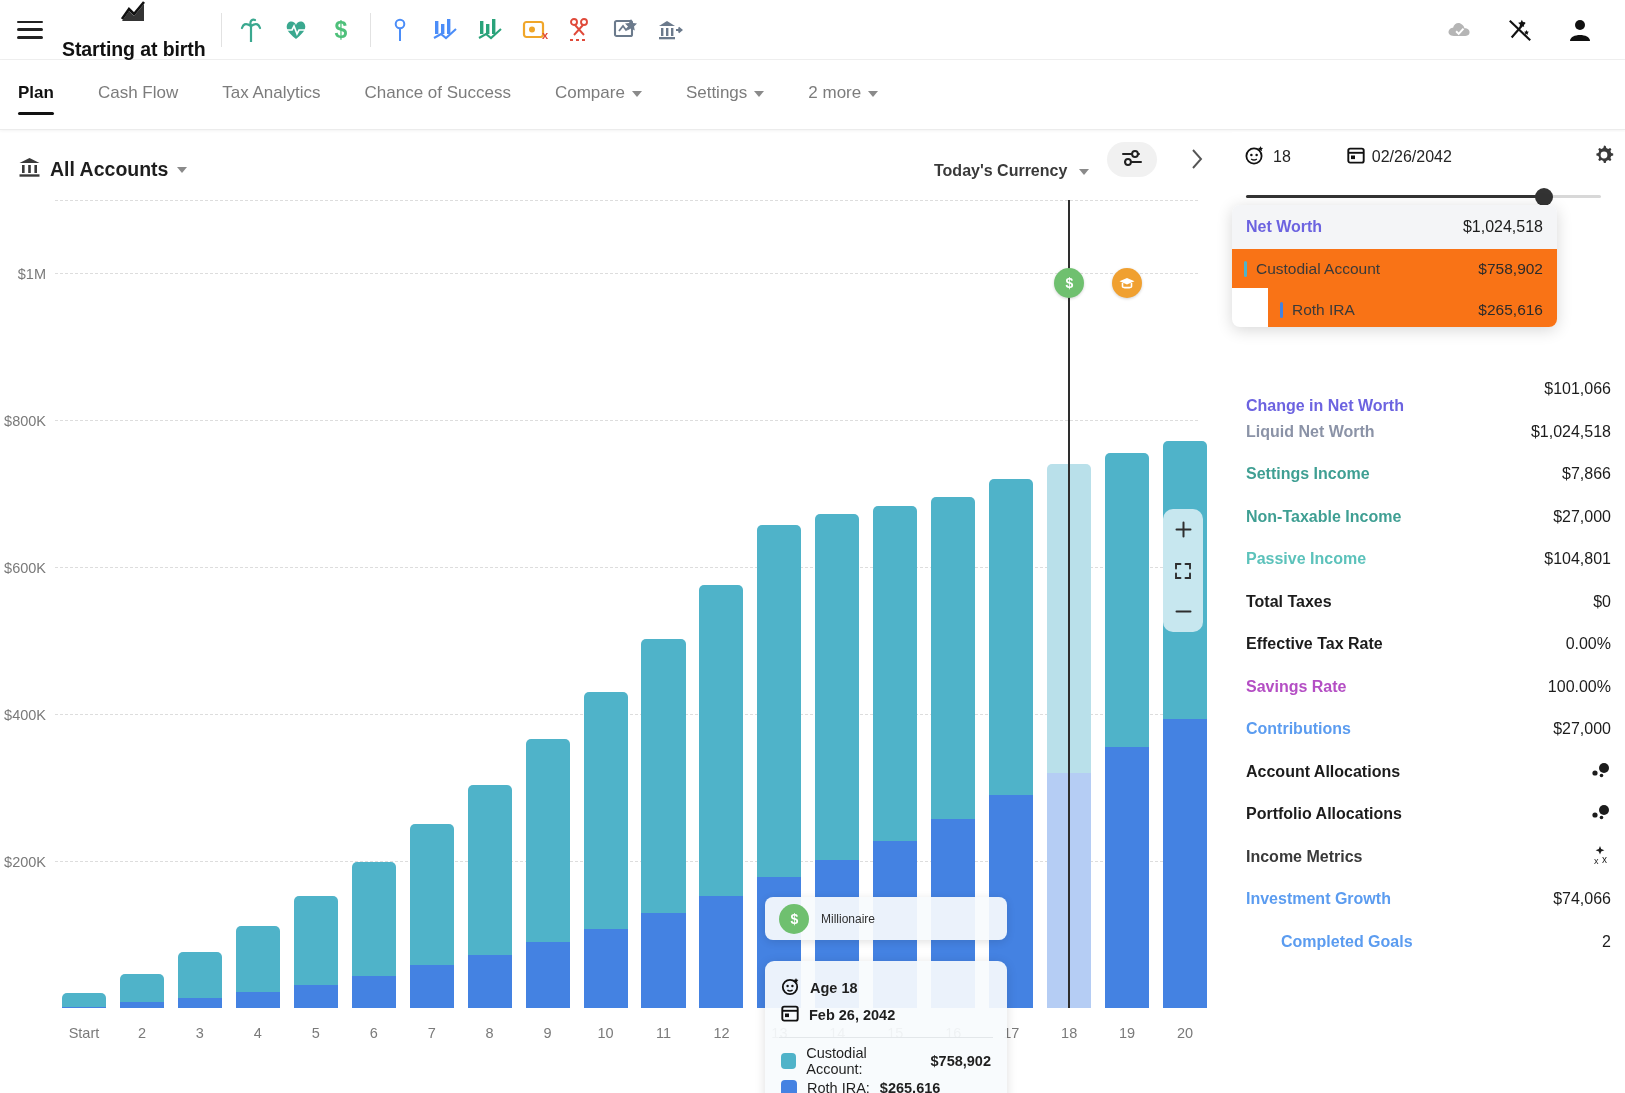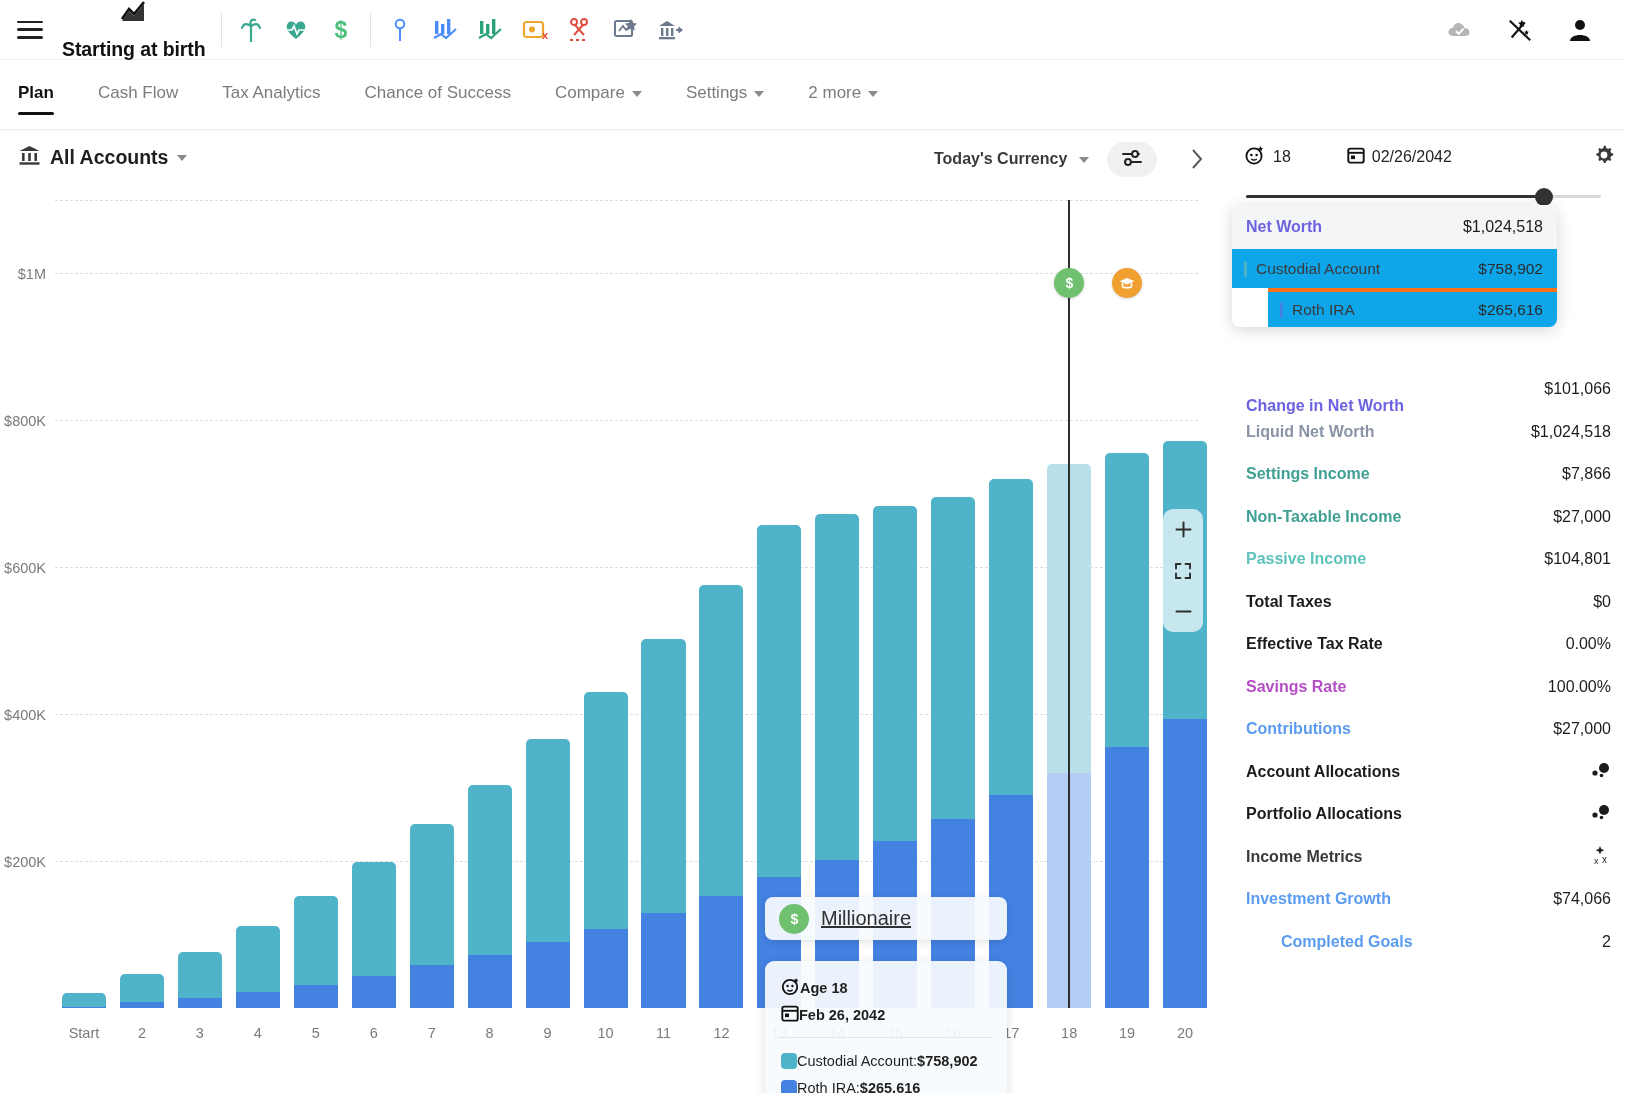--- a/index.html
+++ b/index.html
@@ -36,21 +36,21 @@
   .tab { font-size: 17px; color: #7c7c7c; padding: 0 0 4px 0; margin-right: 44px;
     display: flex; align-items: center; gap: 7px; cursor: pointer; position: relative; height: 44px;
     line-height: 44px; }
   .tab.active { color: #111; font-weight: bold; }
   .tab.active::after { content: ""; position: absolute; left: 0; right: 0; bottom: 2px;
     height: 3px; background: #111; border-radius: 2px; }
   .caret { width: 0; height: 0; border-left: 5.5px solid transparent; border-right: 5.5px solid transparent;
     border-top: 6px solid #8a8a8a; display: inline-block; margin-top: 2px; }
 
   
-  .ctrlrow { position: absolute; top: 132px; left: 0; width: 1625px; height: 60px; }
+  .ctrlrow { position: absolute; top: 144px; left: 0; width: 1625px; height: 60px; }
   .accsel { position: absolute; left: 18px; top: 12px; display: flex; align-items: center; gap: 9px; cursor: pointer; }
   .accsel .lbl { font-size: 19.5px; font-weight: bold; color: #1e1e1e; }
   .currsel { position: absolute; left: 934px; top: 18px; display: flex; align-items: center; gap: 12px; cursor: pointer; }
   .currsel .lbl { font-size: 16px; font-weight: bold; color: #3a3a3a; }
   .filtbtn { position: absolute; left: 1107px; top: 142px; width: 50px; height: 35px;
     background: #f1f1f1; border-radius: 18px; display: flex; align-items: center; justify-content: center; cursor: pointer; }
   .chevbtn { position: absolute; left: 1183px; top: 145px; width: 28px; height: 28px;
     display: flex; align-items: center; justify-content: center; cursor: pointer; color: #555; font-size: 21px; }
 
   
@@ -72,21 +72,21 @@
   .mrow .mval { color: #1c1c1c; font-size: 16px; }
 
   
   .nwcard { position: absolute; left: 1232px; top: 205px; width: 325px;
     background: #fff; border-radius: 8px; box-shadow: 0 3px 16px rgba(0,0,0,.16); overflow: hidden; z-index: 30; }
   .nwcard .nwhead { display: flex; justify-content: space-between; align-items: center;
     height: 44px; padding: 0 14px; background: #f4f5f7; }
   .nwcard .nwhead .k { color: #6c63e0; font-weight: bold; font-size: 16px; }
   .nwcard .nwhead .v { color: #1c1c1c; font-size: 16px; }
   .nwsub { display: flex; justify-content: space-between; align-items: center;
-    height: 39px; padding: 0 14px 0 12px; font-size: 15.5px; background: #0ea5e9; }
+    height: 39px; padding: 0 14px 0 12px; font-size: 15.5px; background: #f97316; }
   .nwsub + .nwsub { border-top: 4px solid #f97316; margin-left: 36px; }
   .nwsub .k { display: flex; align-items: center; gap: 9px; color: #3a3a3a; }
   .bartick { width: 3px; height: 16px; border-radius: 2px; display: inline-block; }
 
   
   .chart { position: absolute; left: 0; top: 190px; width: 1232px; height: 903px; background: #fff; }
   .plot { position: absolute; left: 55px; top: 10px; right: 18px; bottom: 85px; }
   .gridline { position: absolute; left: 0; right: 16px; height: 0;
     border-top: 1.3px dashed #dddddd; }
   .ylab { position: absolute; right: 100%; margin-right: 9px; transform: translateY(-50%);
@@ -114,25 +114,25 @@
   .zoomctl { position: absolute; left: 1163px; top: 319px; width: 40px; height: 123px;
     background: rgba(226,243,248,.82); border-radius: 10px; display: flex; flex-direction: column;
     align-items: center; justify-content: space-around; z-index: 16; }
   .zbtn { width: 30px; height: 30px; display: flex; align-items: center; justify-content: center;
     color: #2e2e2e; cursor: pointer; }
 
   
   .mstip { position: absolute; left: 765px; top: 707px; width: 242px; height: 43px;
     background: rgba(248,251,253,.93); border-radius: 8px; display: flex; align-items: center;
     gap: 12px; padding-left: 14px; box-shadow: 0 2px 9px rgba(0,0,0,.12); z-index: 20; }
-  .mstip .t { font-size: 20px; color: #303030; text-decoration: underline; }
+  .mstip .t { font-size: 12px; color: #303030; }
   .dtip { position: absolute; left: 765px; top: 771px; width: 242px; height: 205px;
     background: rgba(248,251,253,.93); border-radius: 9px; box-shadow: 0 2px 11px rgba(0,0,0,.13);
     z-index: 20; padding: 13px 0 0 0; }
-  .dtip .line { display: flex; align-items: center; padding: 0 16px; height: 27px;
+  .dtip .line { display: flex; align-items: center; gap: 10px; padding: 0 16px; height: 27px;
     font-size: 14.5px; color: #1f1f1f; }
   .dtip .line b { font-weight: bold; }
   .dtip .hr { height: 1px; background: #e3e7ea; margin: 9px 14px; }
   .sw { width: 16px; height: 16px; border-radius: 4px; display: inline-block; }
 </style>
 </head>
 <body>
 
 <div class="app">
 

